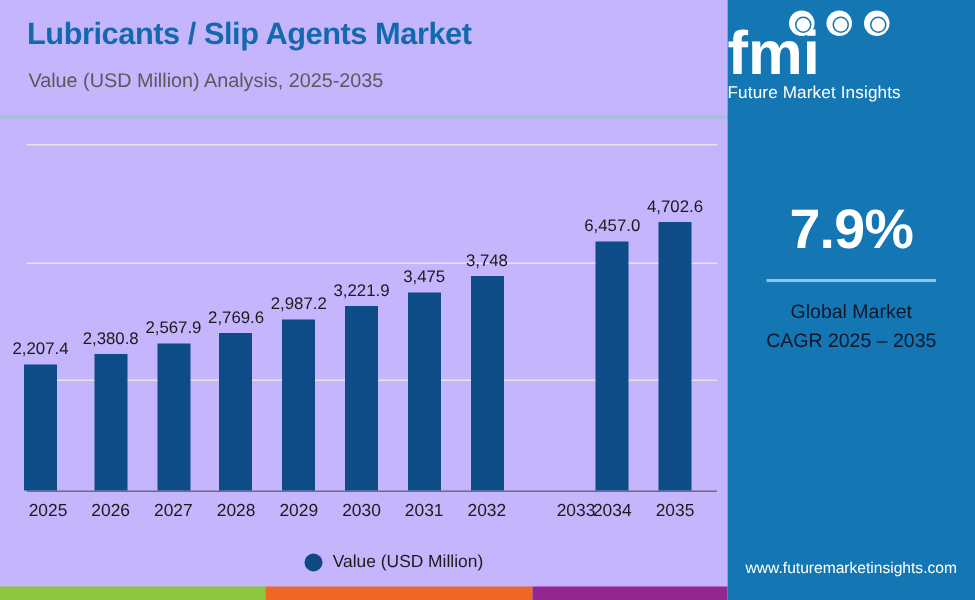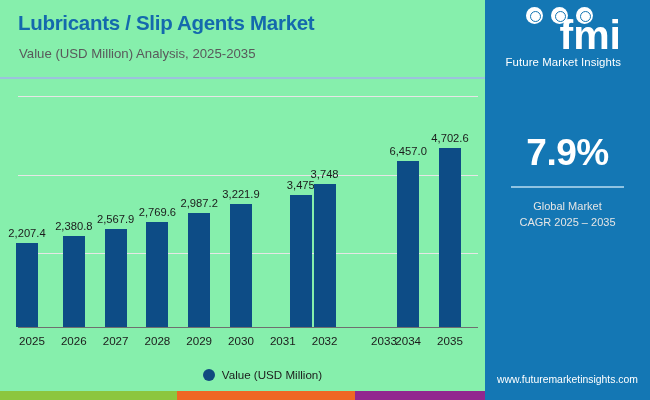--- a/index.html
+++ b/index.html
@@ -13,21 +13,21 @@
     position: relative;
     width: 650px; height: 400px;
     background: #ffffff;
   }
 
   
   #chart-panel {
     position: absolute;
     left: 0; top: 0;
     width: 485px; height: 400px;
-    background: #86efac;
+    background: #c4b5fd;
   }
   #chart-title {
     position: absolute;
     left: 18px; top: 11px;
     font-size: 20.5px;
     font-weight: bold;
     color: #1469ad;
     letter-spacing: -0.3px;
     white-space: nowrap;
   }
@@ -126,21 +126,21 @@
     position: absolute;
     left: 485px; top: 0;
     width: 165px; height: 400px;
     background: #1477b4;
     overflow: hidden;
   }
   #logo-block {
     position: absolute;
     left: 0; top: 7px;
     width: 136px;
-    text-align: right;
+    text-align: left;
   }
   #logo-icons {
     display: flex;
     justify-content: center;
     gap: 8px;
     margin-left: 12px;
     margin-bottom: -7px;
   }
   .logo-dot {
     width: 17px; height: 17px;
@@ -181,22 +181,22 @@
     font-weight: bold;
     color: #ffffff;
     letter-spacing: -0.5px;
   }
   #cagr-divider {
     width: 113px; height: 2px;
     background: #8fc3e2;
     margin: 12px auto 11px auto;
   }
   .cagr-sub {
-    font-size: 11px;
-    color: #e5e5e5;
+    font-size: 13px;
+    color: #0f172a;
     line-height: 1.45;
   }
 
   #site-url {
     position: absolute;
     left: 0; top: 374px;
     width: 165px;
     text-align: center;
     font-size: 10.4px;
     color: #ffffff;
@@ -253,21 +253,21 @@
       <div class="bar-group" style="left: 188.2px; height: 113.705px; bottom: 73px; position: absolute;">
         <div class="bar" style="height: 113.705px; background: rgb(13, 76, 134);"></div>
         <div class="bar-value" style="bottom: 117.705px;">2,987.2</div>
       </div>
       <div class="x-label" style="left: 177.2px;">2029</div>
       <div class="bar-group" style="left: 230px; height: 122.639px; bottom: 73px; position: absolute;">
         <div class="bar" style="height: 122.639px; background: rgb(13, 76, 134);"></div>
         <div class="bar-value" style="bottom: 126.639px;">3,221.9</div>
       </div>
       <div class="x-label" style="left: 219px;">2030</div>
-      <div class="bar-group" style="left: 271.8px; height: 158px; bottom: 73px; position: absolute; margin-left: 18px;">
+      <div class="bar-group" style="left: 271.8px; height: 158px; bottom: 73px; position: absolute;">
         <div class="bar" style="height: 132.273px; background: rgb(13, 76, 134);"></div>
         <div class="bar-value" style="bottom: 136.273px;">3,475</div>
       </div>
       <div class="x-label" style="left: 260.8px;">2031</div>
       <div class="bar-group" style="left: 313.6px; height: 142.664px; bottom: 73px; position: absolute;">
         <div class="bar" style="height: 142.664px; background: rgb(13, 76, 134);"></div>
         <div class="bar-value" style="bottom: 146.664px;">3,748</div>
       </div>
       <div class="x-label" style="left: 302.6px;">2032</div>
       <div class="x-label" style="left: 362px;">2033</div>

